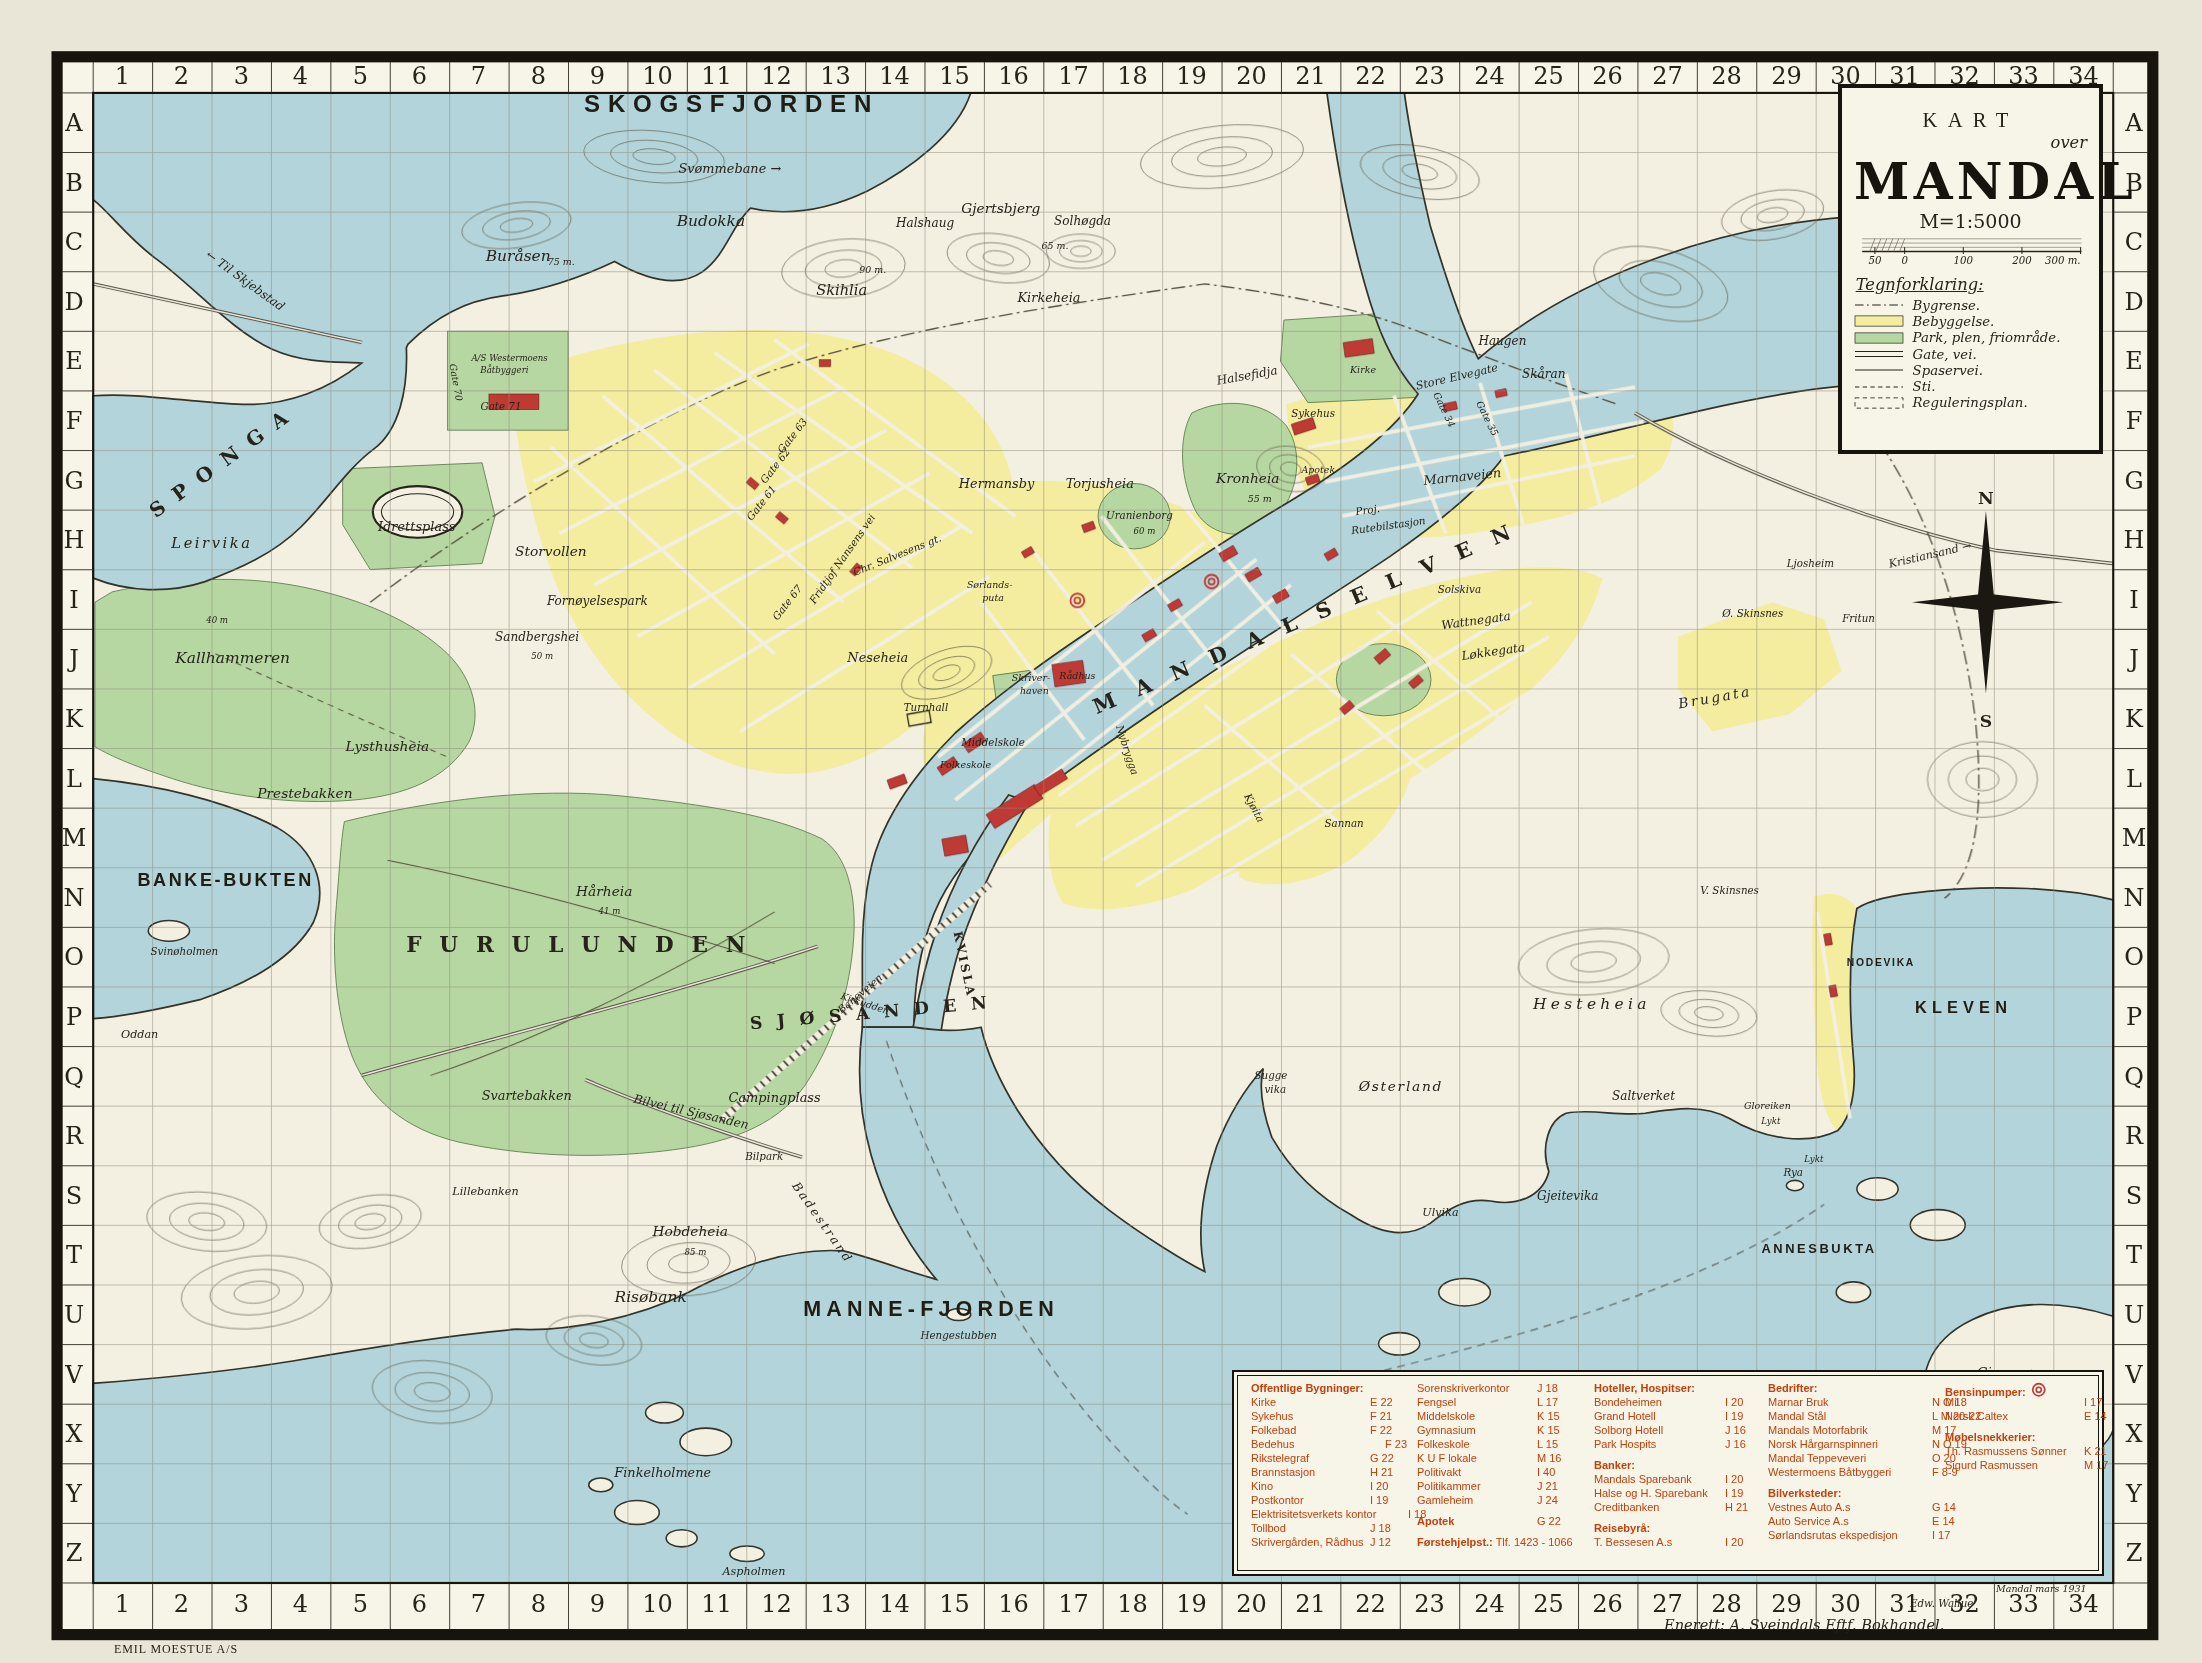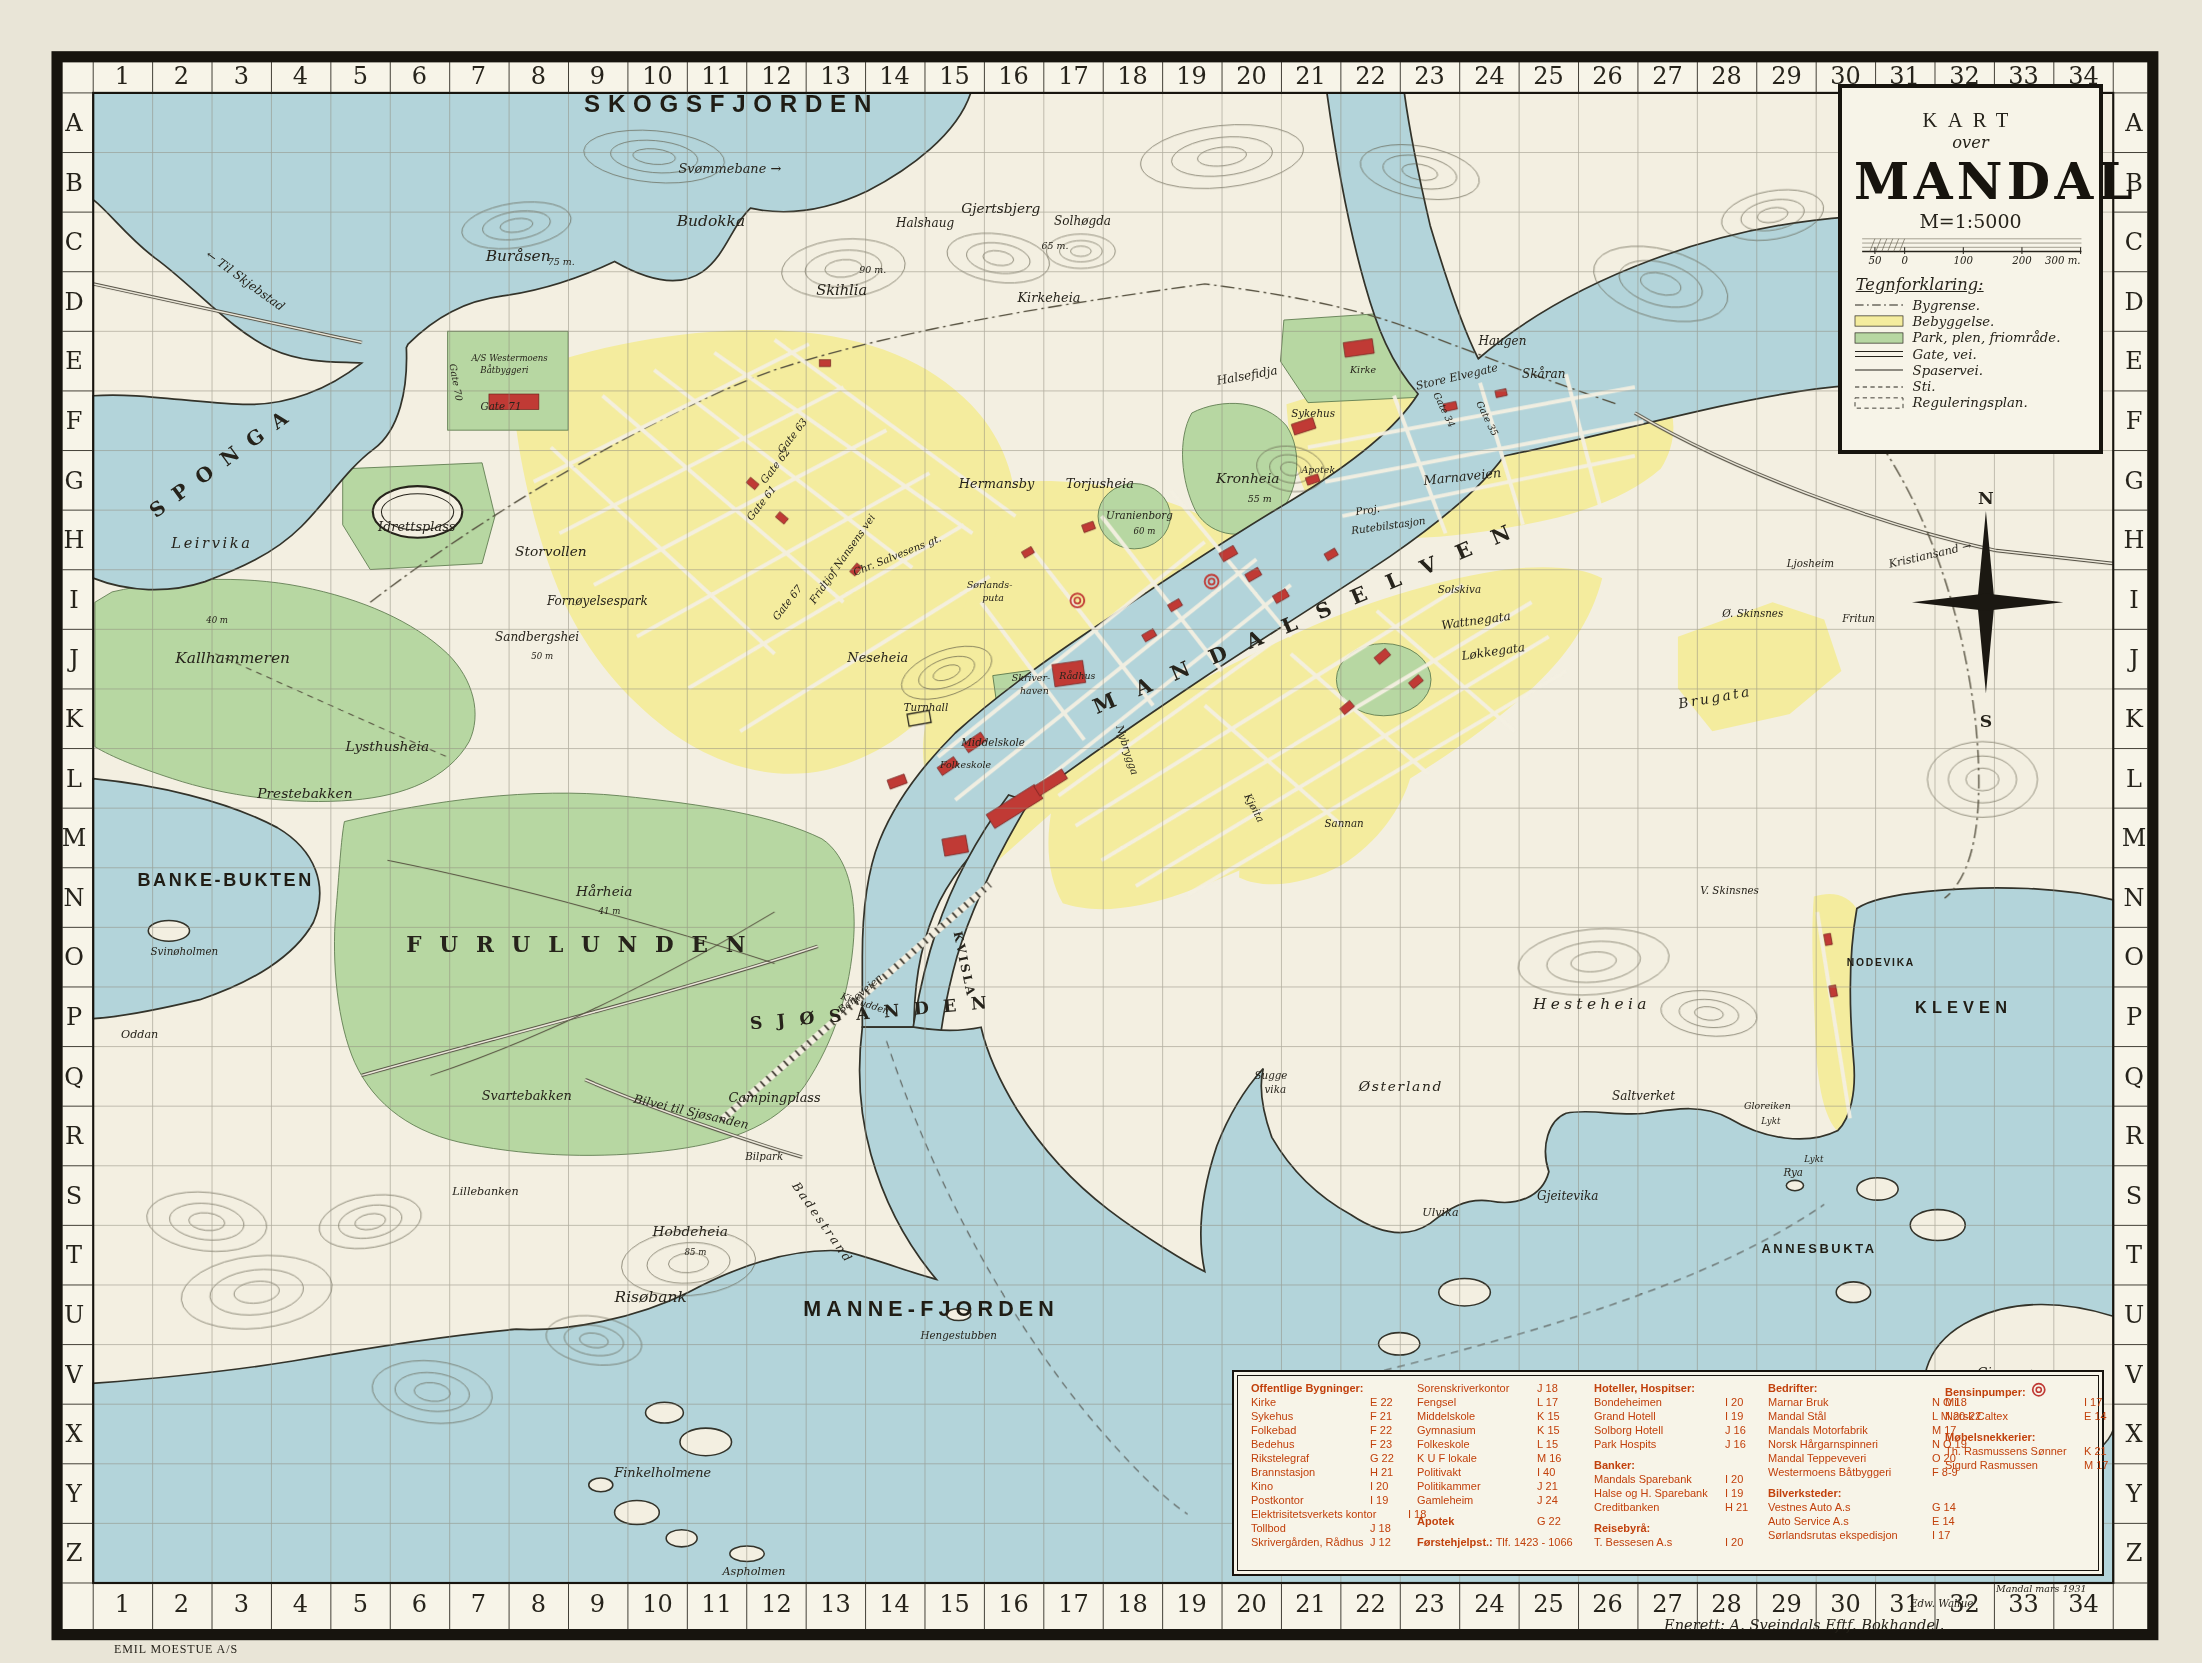--- a/index.html
+++ b/index.html
@@ -6,21 +6,21 @@
   body{width:2203px;height:1663px;position:relative;background:#e9e5d7;font-family:"Liberation Sans",sans-serif;overflow:hidden;}
   #stage{position:absolute;inset:0;}
   svg text{user-select:none;}
   .lbl{font-family:"DejaVu Serif",serif;font-style:italic;fill:#26231b;}
   .lbl.c{font-family:"Liberation Sans",sans-serif;font-style:normal;font-weight:700;fill:#201d15;}
   .lbl.s{font-family:"DejaVu Serif",serif;font-style:normal;font-weight:700;fill:#26231b;}
   .marginnum{position:absolute;font-family:"DejaVu Serif",serif;font-size:24px;color:#26231b;display:flex;align-items:center;justify-content:center;}
   
   #titlebox{position:absolute;left:1838px;top:84px;width:265px;height:370px;background:#f7f4e8;border:4.3px solid #17140e;box-sizing:border-box;padding:8.6px 12px 6.9px 12px;}
   #titlebox .kart{font-family:"Liberation Serif",serif;font-size:20.6px;letter-spacing:10.3px;text-align:center;color:#26231b;margin-top:12px;}
-  #titlebox .over{font-family:"DejaVu Serif",serif;font-style:italic;font-size:16.3px;text-align:center;color:#26231b;margin-top:1.7px;}
+  #titlebox .over{font-family:"DejaVu Serif",serif;font-style:italic;font-size:16.3px;text-align:right;color:#26231b;margin-top:1.7px;}
   #titlebox .mandal{font-family:"DejaVu Serif",serif;font-weight:700;font-size:50px;letter-spacing:4.3px;text-align:center;color:#17140e;margin-top:0px;}
   #titlebox .mscale{font-family:"DejaVu Serif",serif;font-size:19px;text-align:center;color:#26231b;margin-top:-1.7px;}
   #titlebox .tegnf{font-family:"DejaVu Serif",serif;font-style:italic;font-size:16.3px;color:#26231b;text-decoration:underline;margin:6.9px 0 3.4px 1.7px;}
   .legrow{display:flex;align-items:center;height:14.6px;margin:1.7px 0;}
   .legrow .sym{width:50px;height:12px;margin-right:8.6px;flex:none;}
   .legrow .lab{font-family:"DejaVu Serif",serif;font-style:italic;font-size:13.3px;color:#26231b;white-space:nowrap;}
   
   #indexbox{position:absolute;left:1232px;top:1370px;width:872px;height:206px;background:#f7f4e8;border:2.6px solid #17140e;box-sizing:border-box;}
   #indexbox .inner{position:absolute;inset:2.6px;border:0.9px solid #17140e;}
   .idxcol{position:absolute;top:10.3px;}
@@ -778,21 +778,21 @@
 </div>
 
 
 <div id="indexbox">
       <div class="inner"></div>
       <div class="idxcol" style="left: 17px;">
         <div class="idxrow h">Offentlige Bygninger:</div>
         <div class="idxrow">Kirke<span class="ref" style="left: 119px;">E 22</span></div>
         <div class="idxrow">Sykehus<span class="ref" style="left: 119px;">F 21</span></div>
         <div class="idxrow">Folkebad<span class="ref" style="left: 119px;">F 22</span></div>
-        <div class="idxrow">Bedehus<span class="ref" style="left: 119px;">F 23</span></div>
+        <div class="idxrow">Bedehus<span class="ref" style="left: 134px;">F 23</span></div>
         <div class="idxrow">Rikstelegraf<span class="ref" style="left: 119px;">G 22</span></div>
         <div class="idxrow">Brannstasjon<span class="ref" style="left: 119px;">H 21</span></div>
         <div class="idxrow">Kino<span class="ref" style="left: 119px;">I 20</span></div>
         <div class="idxrow">Postkontor<span class="ref" style="left: 119px;">I 19</span></div>
         <div class="idxrow">Elektrisitetsverkets kontor<span class="ref" style="left: 119px; padding-left: 38px;">I 18</span></div>
         <div class="idxrow">Tollbod<span class="ref" style="left: 119px;">J 18</span></div>
         <div class="idxrow">Skrivergården, Rådhus<span class="ref" style="left: 119px;">J 12</span></div>
       </div>
       <div class="idxcol" style="left: 183px;">
         <div class="idxrow">Sorenskriverkontor<span class="ref" style="left: 120px;">J 18</span></div>

